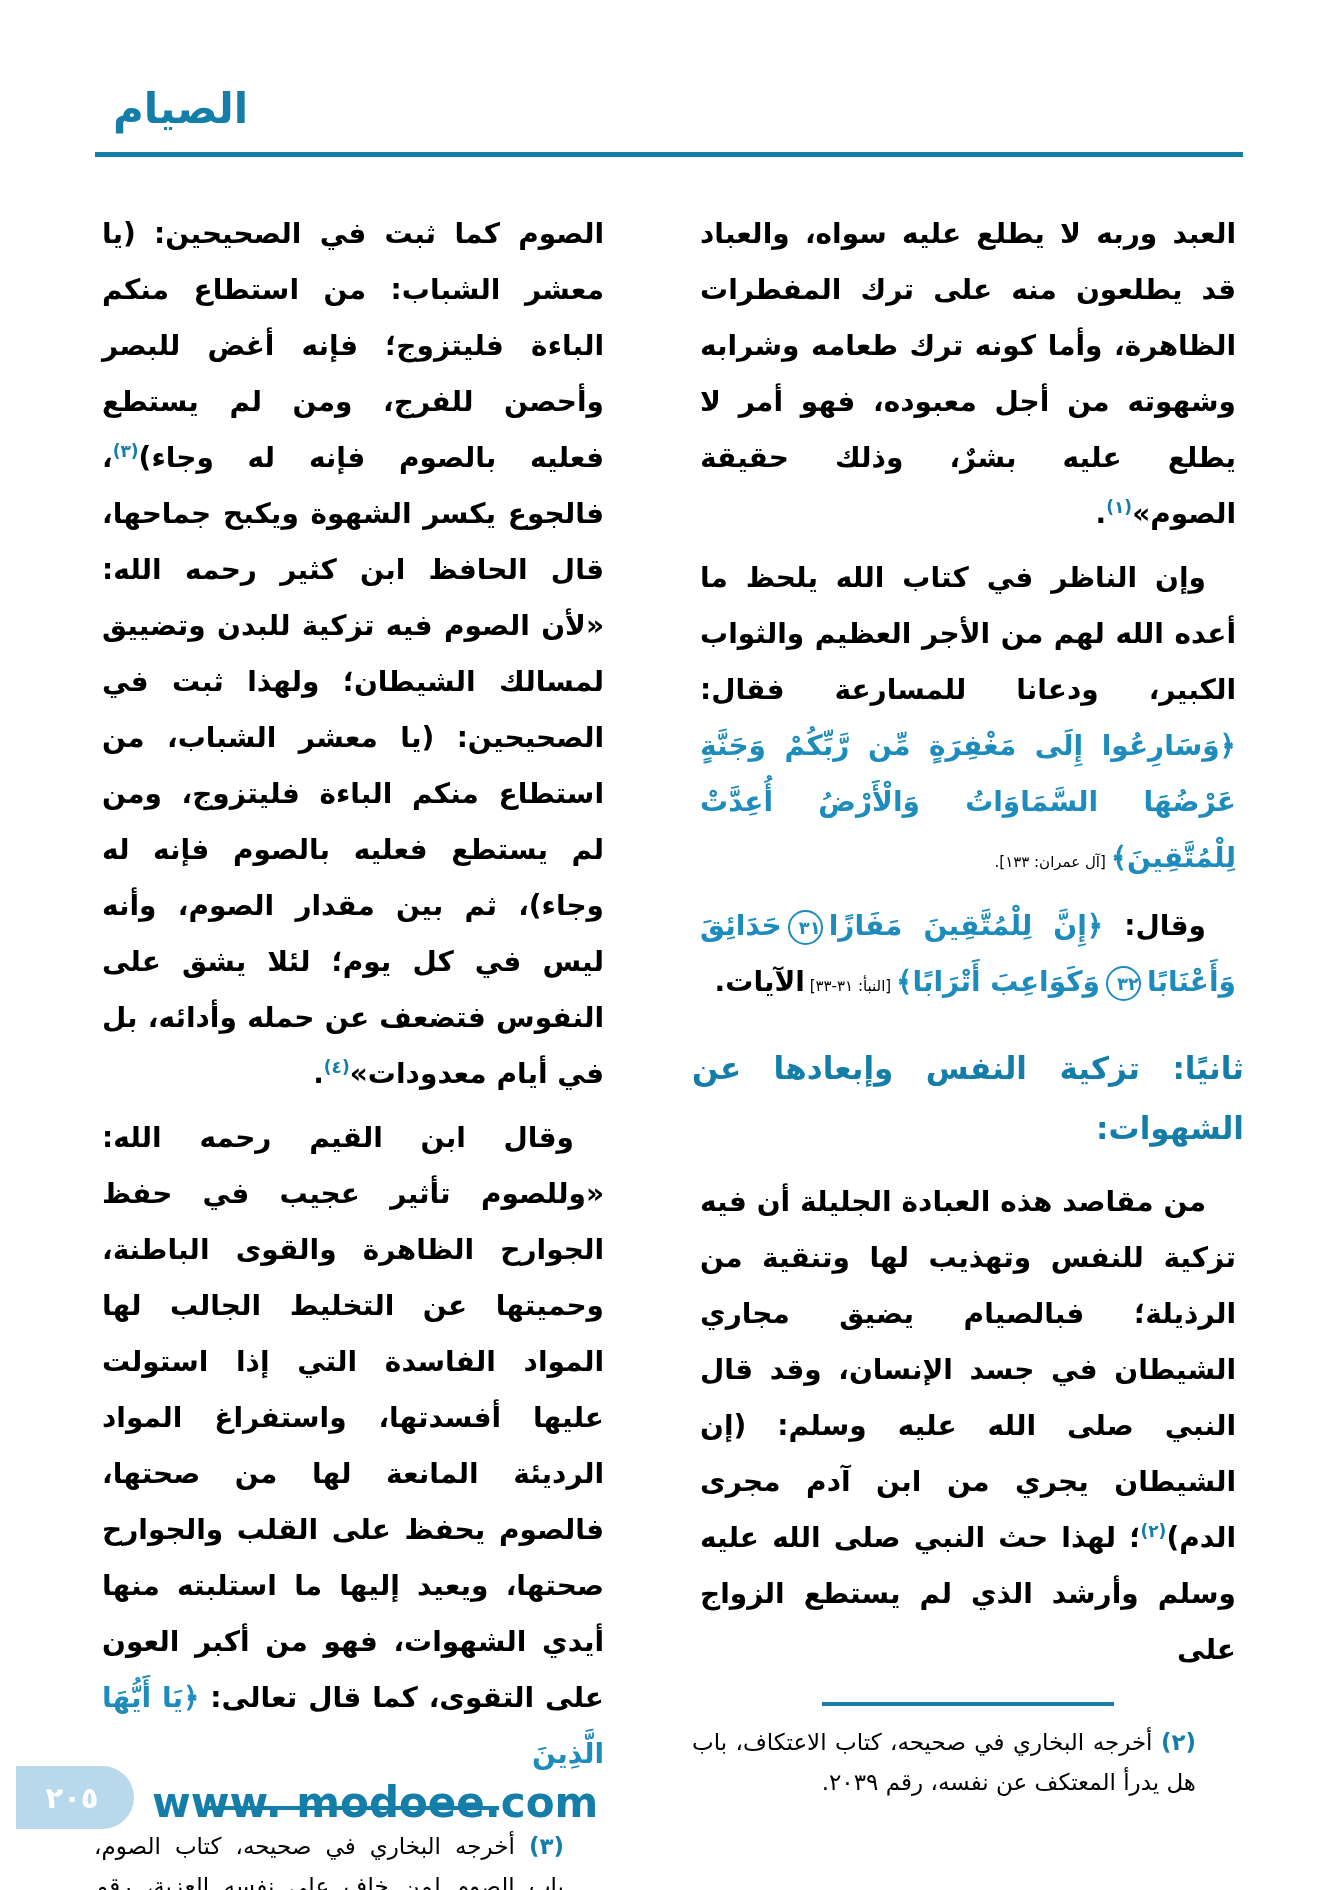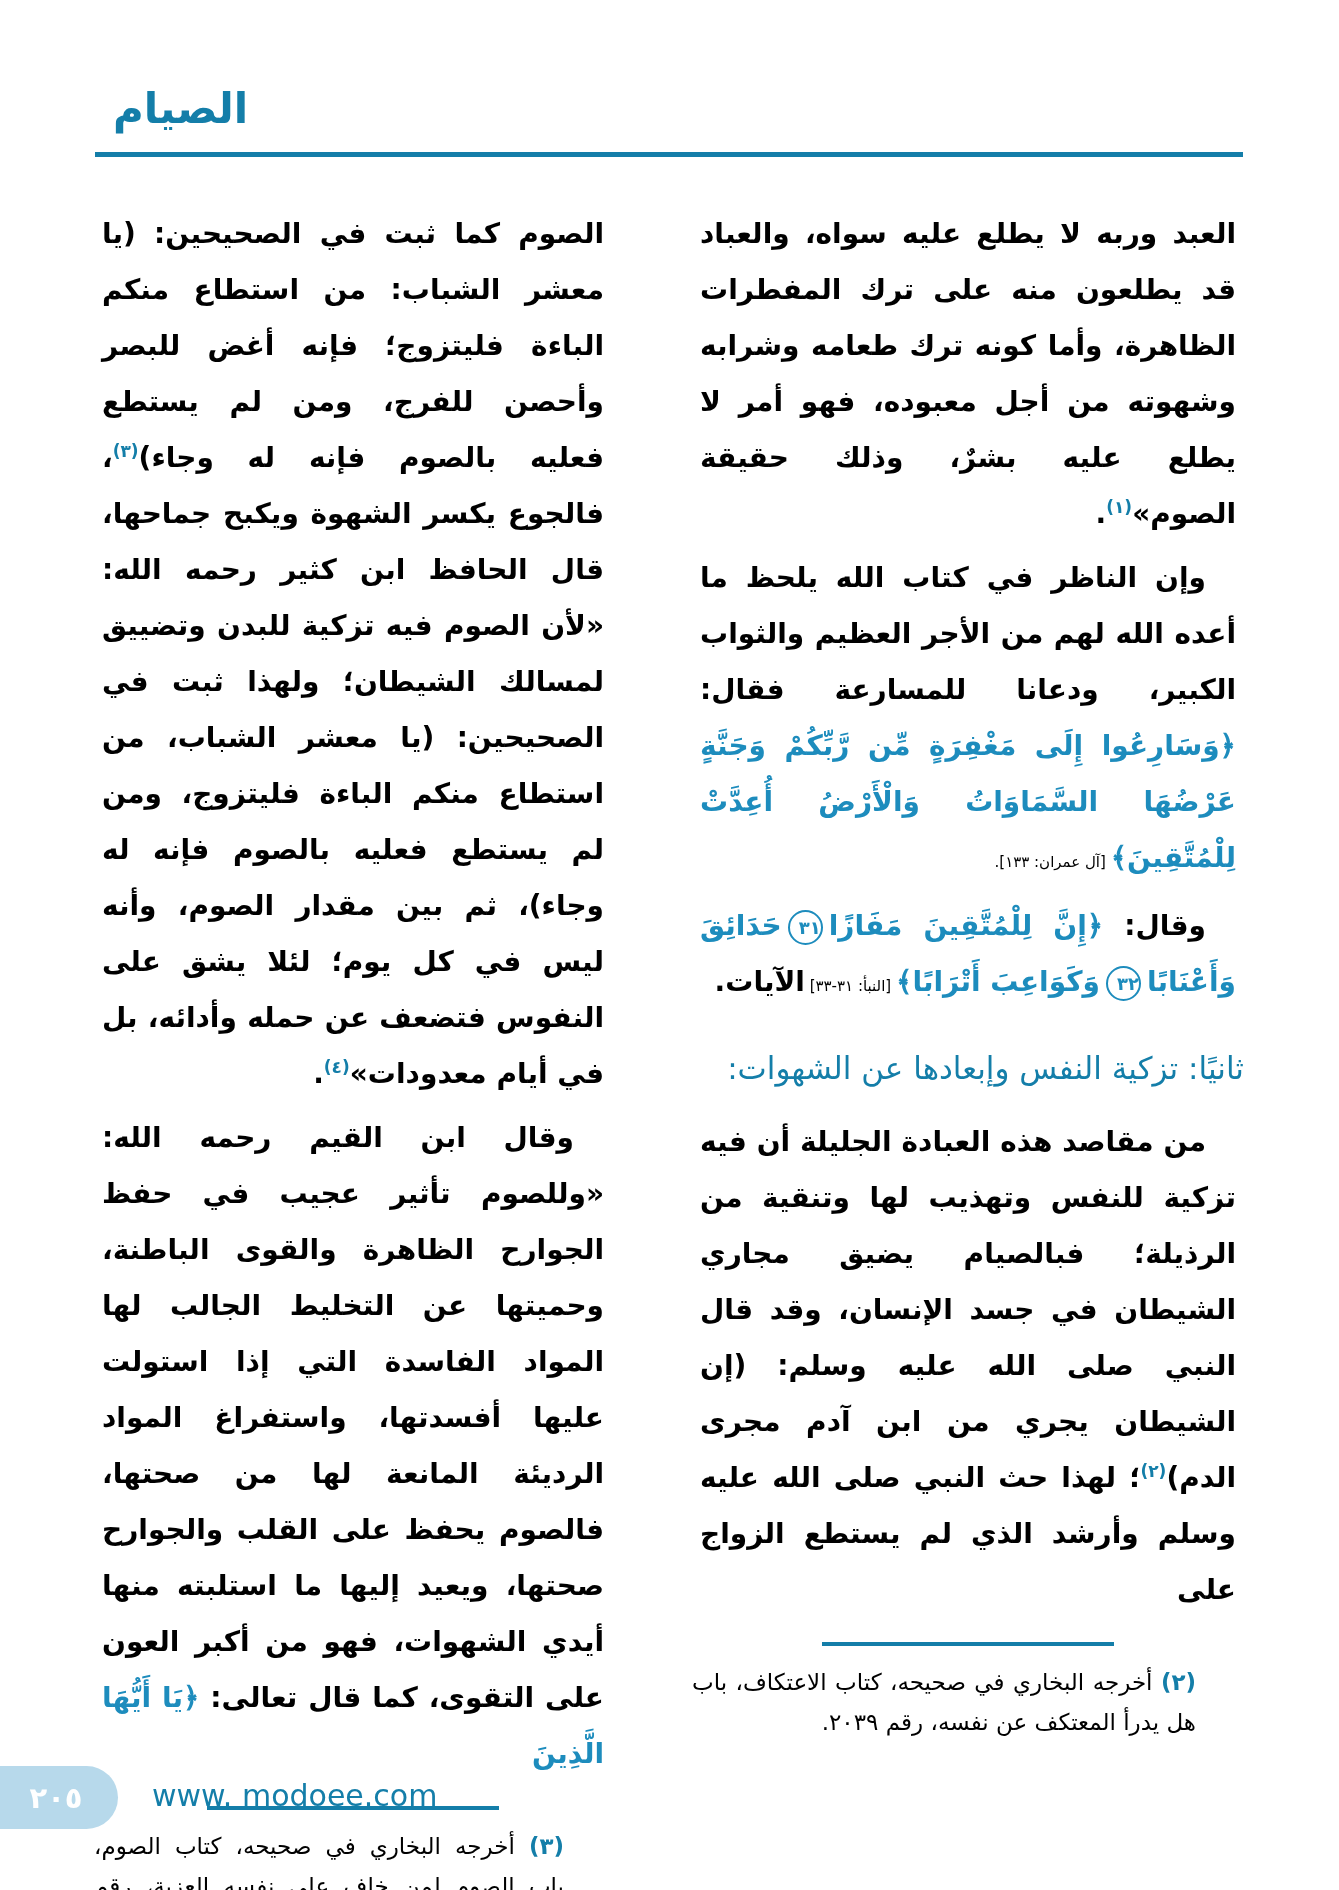--- a/index.html
+++ b/index.html
@@ -32,21 +32,21 @@
   .col-first  { width:552px; }
   .col-second { width:518px; }
   .para {
     margin:8px;
     font-size:28px; line-height:56px; font-weight:bold;
     text-align:justify;
   }
   .para:not(:first-child) { text-indent:30px; }
   .heading {
     color:var(--accent);
-    font-size:31px; line-height:60px; font-weight:normal;
+    font-size:31px; line-height:60px; font-weight:bold;
     text-align:justify;
     margin:24px 0 16px;
   }
   .run-quran { color:var(--quran); font-weight:bold; }
   .run-cite  { font-weight:normal; font-size:15px; }
   .run-ref   {
     color:var(--accent); font-weight:bold;
     font-size:17px; vertical-align:super; line-height:0;
   }
   .run-ayah {
@@ -63,33 +63,33 @@
   }
   .footnotes {
     padding:0 48px 0 0;
     font-size:23px; line-height:40px; font-weight:normal;
     text-align:justify;
   }
   .fn-item { margin:0; }
   .fn-num  { color:var(--accent); font-weight:bold; }
   
   .page-pill {
-    position:absolute; left:0; top:1766px;
+    position:absolute; left:16px; top:1766px;
     width:118px; height:63px;
     background:var(--pill);
     border-radius:0 32px 32px 0;
     color:#ffffff; font-size:29px; font-weight:bold;
     letter-spacing:9px;
     display:flex; align-items:center; justify-content:center;
     padding-right:6px; box-sizing:border-box;
   }
   .site {
     position:absolute; left:152px; top:1778px;
     direction:ltr;
-    color:var(--accent); font-size:30px; font-weight:normal;
+    color:var(--accent); font-size:42px; font-weight:bold;
   }
 </style>
 </head>
 <body>
 
 <div class="page" style="--accent: #147ea9; --quran: #1d8cbd; --pill: #b7d9eb;">
 
   <div class="head-title">الصيام</div>
   <div class="head-rule"></div>
 

